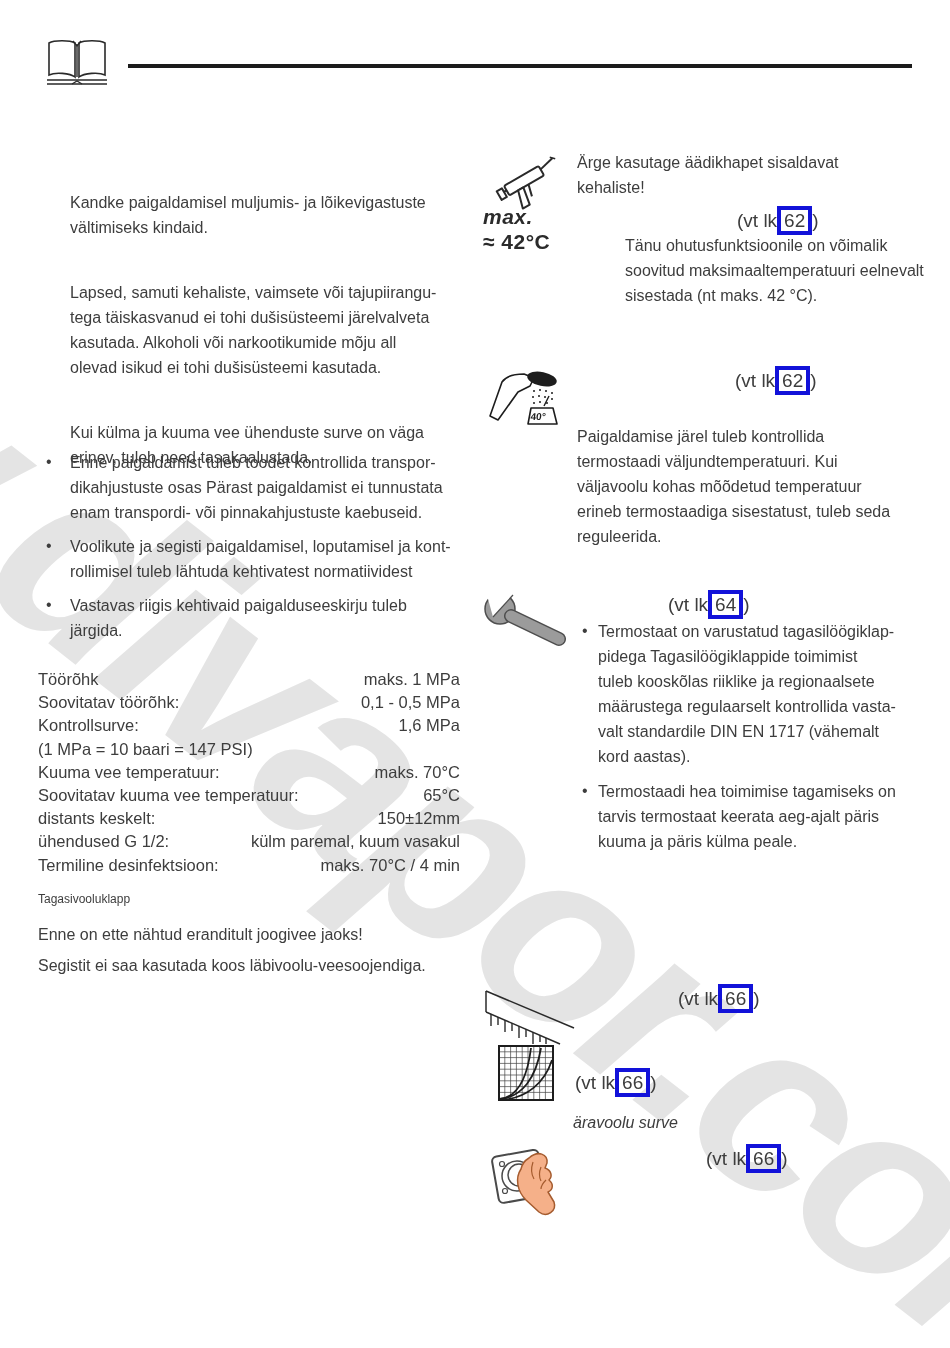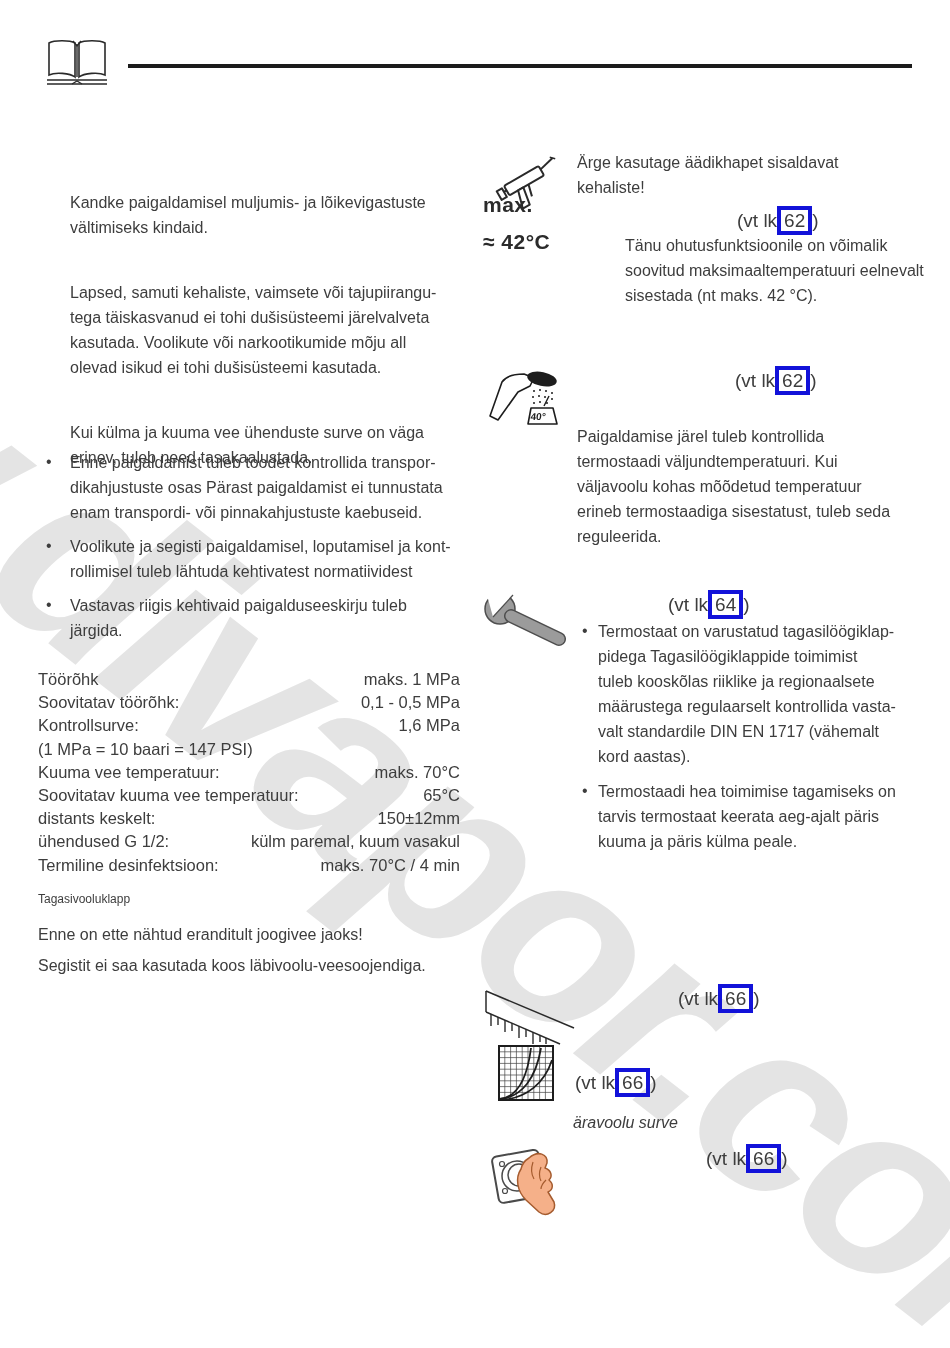--- a/index.html
+++ b/index.html
@@ -46,21 +46,21 @@
       <path d="M3 42 H63 M3 46 H63" stroke="#2a2a2a" stroke-width="1.6" fill="none"></path>
       <path d="M28 46 L33 43 L38 46" fill="none" stroke="#2a2a2a" stroke-width="1.4"></path>
     </svg>
     <div class="rule"></div>
 
     <div class="abs body-text" style="left:70px;top:150px;width:412px;">
       <div class="para lines">Kandke paigaldamisel muljumis- ja lõikevigastuste
 vältimiseks kindaid.</div>
       <div class="para lines">Lapsed, samuti kehaliste, vaimsete või tajupiirangu-
 tega täiskasvanud ei tohi dušisüsteemi järelvalveta
-kasutada. Voolikute või narkootikumide mõju all
+kasutada. Alkoholi või narkootikumide mõju all
 olevad isikud ei tohi dušisüsteemi kasutada.</div>
       <div class="para lines">Kui külma ja kuuma vee ühenduste surve on väga
 erinev, tuleb need tasakaalustada.</div>
     </div>
 
     <div class="abs body-text" style="left:42px;top:450px;width:434px;">
       <div class="bullet">
         <span class="dot">•</span>
         <span class="lines">Enne paigaldamist tuleb toodet kontrollida transpor-
 dikahjustuste osas Pärast paigaldamist ei tunnustata
@@ -125,21 +125,21 @@
       <g transform="rotate(-30 38 31)" fill="#fff" stroke="#2a2a2a" stroke-width="2" stroke-linejoin="round">
         <rect x="12" y="24" width="40" height="11" rx="2"></rect>
         <path d="M52 28 L68 24" fill="none"></path>
         <path d="M66 22 L70 26" fill="none" stroke-width="1.6"></path>
         <rect x="3" y="25" width="6" height="10"></rect>
         <path d="M9 29 L12 29" fill="none"></path>
         <path d="M22 35 L17 53 L25 53 L28 35 Z"></path>
         <path d="M34 35 L31 47" fill="none"></path>
       </g>
     </svg>
-    <div class="abs maxlbl" style="left:483px;top:192px;">max.</div>
+    <div class="abs maxlbl" style="left:483px;top:204px;font-style:italic;">max.</div>
     <div class="abs maxlbl" style="left:483px;top:229px;">≈ 42°C</div>
     <div class="abs body-text lines" style="left:577px;top:150px;width:360px;">Ärge kasutage äädikhapet sisaldavat
 kehaliste!</div>
 
     <div class="abs vtlk" style="left:737px;top:206px;">
       <span>(vt lk</span><span class="pagebox">62</span><span>)</span>
     </div>
     <div class="abs body-text lines" style="left:577px;top:233px;width:360px;margin-left:48px;">Tänu ohutusfunktsioonile on võimalik
 soovitud maksimaaltemperatuuri eelnevalt
 sisestada (nt maks. 42 °C).</div>

